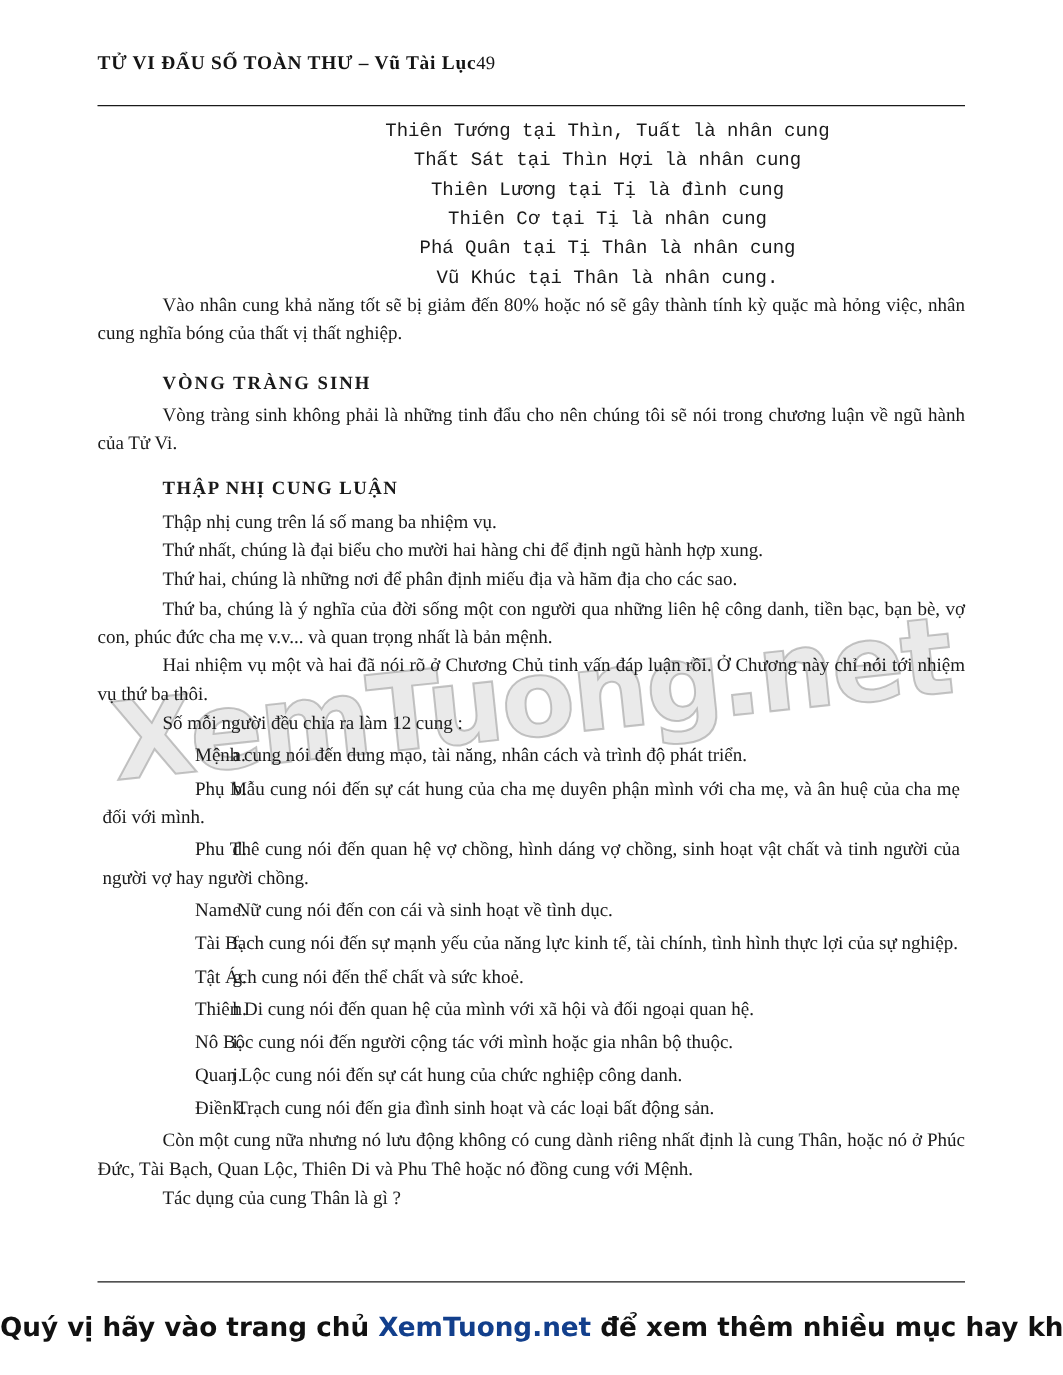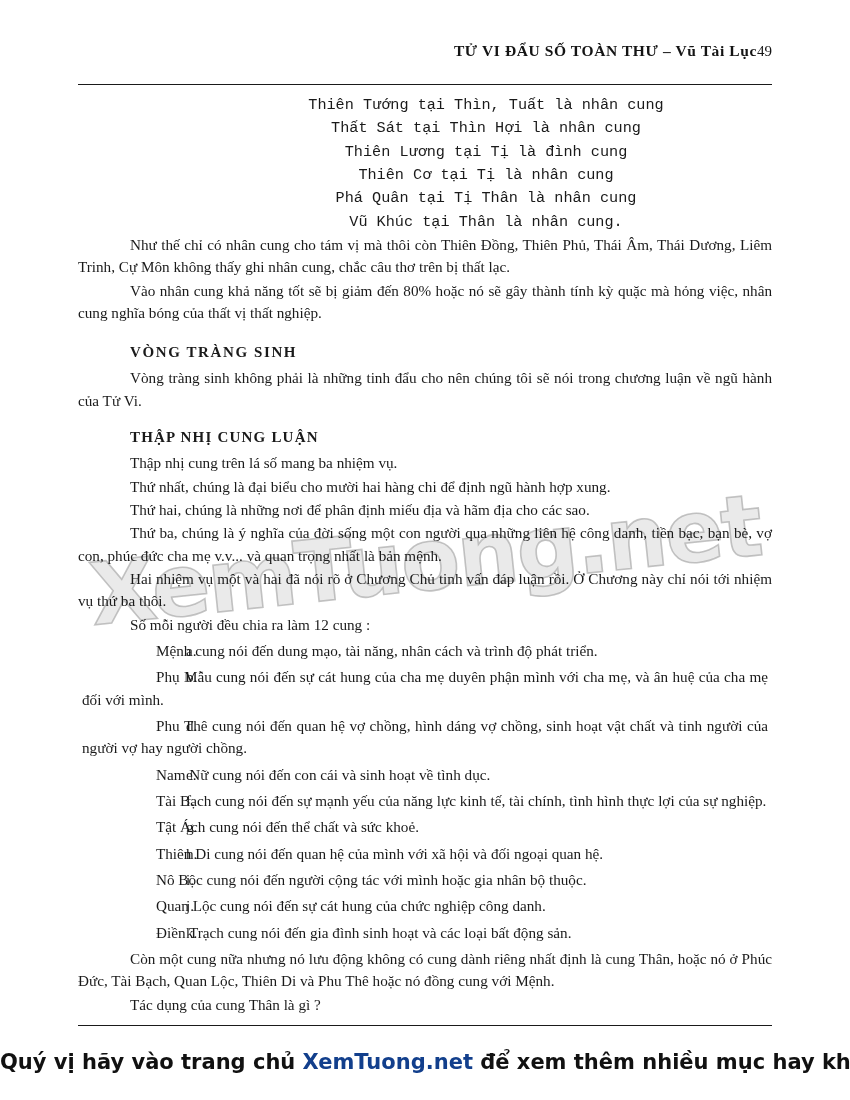--- a/index.html
+++ b/index.html
@@ -21,21 +21,21 @@
     padding: 0;
   }
   
   .header {
     position: absolute;
     top: 42px;
     left: 78px;
     right: 78px;
     display: flex;
     align-items: baseline;
-    justify-content: flex-end;
+    justify-content: flex-start;
   }
   .header-title {
     font-family: "Liberation Serif", serif;
     font-weight: bold;
     font-size: 15.5px;
     letter-spacing: 0.6px;
     color: #141414;
     white-space: nowrap;
   }
   .header-page {
@@ -158,21 +158,20 @@
 
     <div class="indent-list">
       <p>Thiên Tướng tại Thìn, Tuất là nhân cung</p>
       <p>Thất Sát tại Thìn Hợi là nhân cung</p>
       <p>Thiên Lương tại Tị là đình cung</p>
       <p>Thiên Cơ tại Tị là nhân cung</p>
       <p>Phá Quân tại Tị Thân là nhân cung</p>
       <p>Vũ Khúc tại Thân là nhân cung.</p>
     </div>
 
-    <p class="para">Như thế chỉ có nhân cung cho tám vị mà thôi còn Thiên Đồng, Thiên Phủ, Thái Âm, Thái Dương, Liêm Trinh, Cự Môn không thấy ghi nhân cung, chắc câu thơ trên bị thất lạc.</p>
     <p class="para">Vào nhân cung khả năng tốt sẽ bị giảm đến 80% hoặc nó sẽ gây thành tính kỳ quặc mà hỏng việc, nhân cung nghĩa bóng của thất vị thất nghiệp.</p>
 
     <h2 class="section">VÒNG TRÀNG SINH</h2>
     <p class="para">Vòng tràng sinh không phải là những tinh đẩu cho nên chúng tôi sẽ nói trong chương luận về ngũ hành của Tử Vi.</p>
 
     <h2 class="section second">THẬP NHỊ CUNG LUẬN</h2>
 
     <p class="para">Thập nhị cung trên lá số mang ba nhiệm vụ.</p>
     <p class="para">Thứ nhất, chúng là đại biểu cho mười hai hàng chi để định ngũ hành hợp xung.</p>
     <p class="para">Thứ hai, chúng là những nơi để phân định miếu địa và hãm địa cho các sao.</p>

